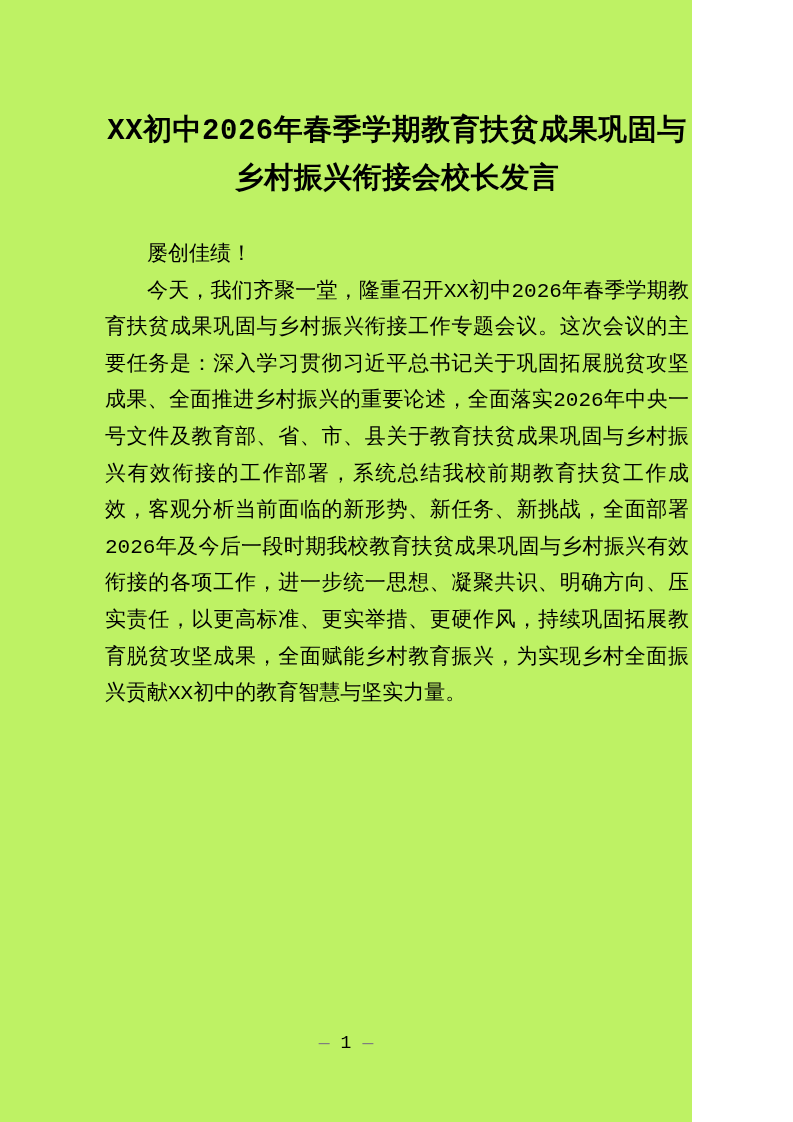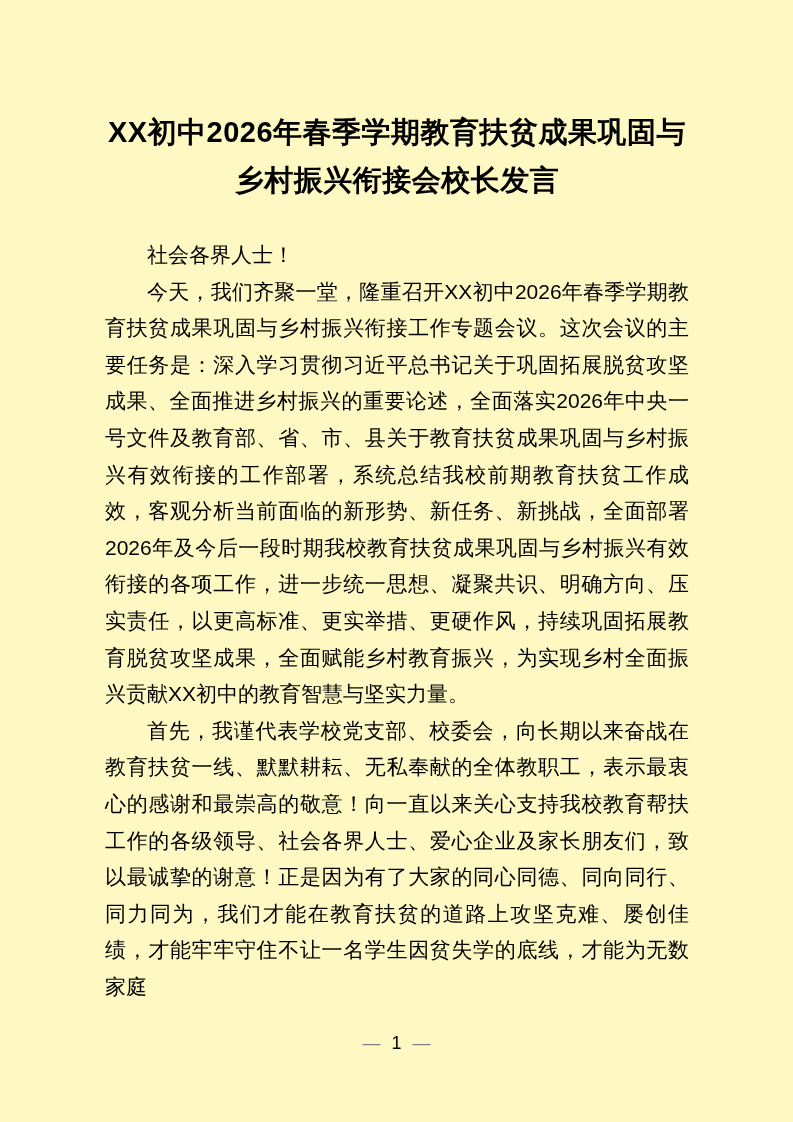--- a/index.html
+++ b/index.html
@@ -2,26 +2,26 @@
 <html><head>
 <meta charset="utf-8">
 <style>
   html, body {
     margin: 0;
     padding: 0;
     background: #ffffff;
   }
   .page {
     position: relative;
-    width: 793px;
+    width: 692px;
     height: 1122px;
-    background: #fef9c3;
+    background: #bef264;
     overflow: hidden;
     color: #000000;
-    font-family: Liberation Sans, sans-serif;
+    font-family: Liberation Mono, monospace;
   }
   .content {
     position: absolute;
     left: 105px;
     top: 0;
     width: 584px;
   }
   .doc-title {
     margin: 108px 0 0 0;
     font-size: 29px;
@@ -60,21 +60,20 @@
     margin: 0 11px;
   }
 </style>
 </head>
 <body>
 
 <div class="page">
   <div class="content">
     <h1 class="doc-title">XX初中2026年春季学期教育扶贫成果巩固与乡村振兴衔接会校长发言</h1>
     <div class="doc-body">
-      <p class="indent">社会各界人士！</p>
+      <p class="indent">屡创佳绩！</p>
       <p class="indent">今天，我们齐聚一堂，隆重召开XX初中2026年春季学期教育扶贫成果巩固与乡村振兴衔接工作专题会议。这次会议的主要任务是：深入学习贯彻习近平总书记关于巩固拓展脱贫攻坚成果、全面推进乡村振兴的重要论述，全面落实2026年中央一号文件及教育部、省、市、县关于教育扶贫成果巩固与乡村振兴有效衔接的工作部署，系统总结我校前期教育扶贫工作成效，客观分析当前面临的新形势、新任务、新挑战，全面部署2026年及今后一段时期我校教育扶贫成果巩固与乡村振兴有效衔接的各项工作，进一步统一思想、凝聚共识、明确方向、压实责任，以更高标准、更实举措、更硬作风，持续巩固拓展教育脱贫攻坚成果，全面赋能乡村教育振兴，为实现乡村全面振兴贡献XX初中的教育智慧与坚实力量。</p>
-      <p class="indent">首先，我谨代表学校党支部、校委会，向长期以来奋战在教育扶贫一线、默默耕耘、无私奉献的全体教职工，表示最衷心的感谢和最崇高的敬意！向一直以来关心支持我校教育帮扶工作的各级领导、社会各界人士、爱心企业及家长朋友们，致以最诚挚的谢意！正是因为有了大家的同心同德、同向同行、同力同为，我们才能在教育扶贫的道路上攻坚克难、屡创佳绩，才能牢牢守住不让一名学生因贫失学的底线，才能为无数家庭</p>
     </div>
   </div>
   <div class="page-footer">
     <span class="dash">—</span><span class="num">1</span><span class="dash">—</span>
   </div>
 </div>
 
 </body></html>

